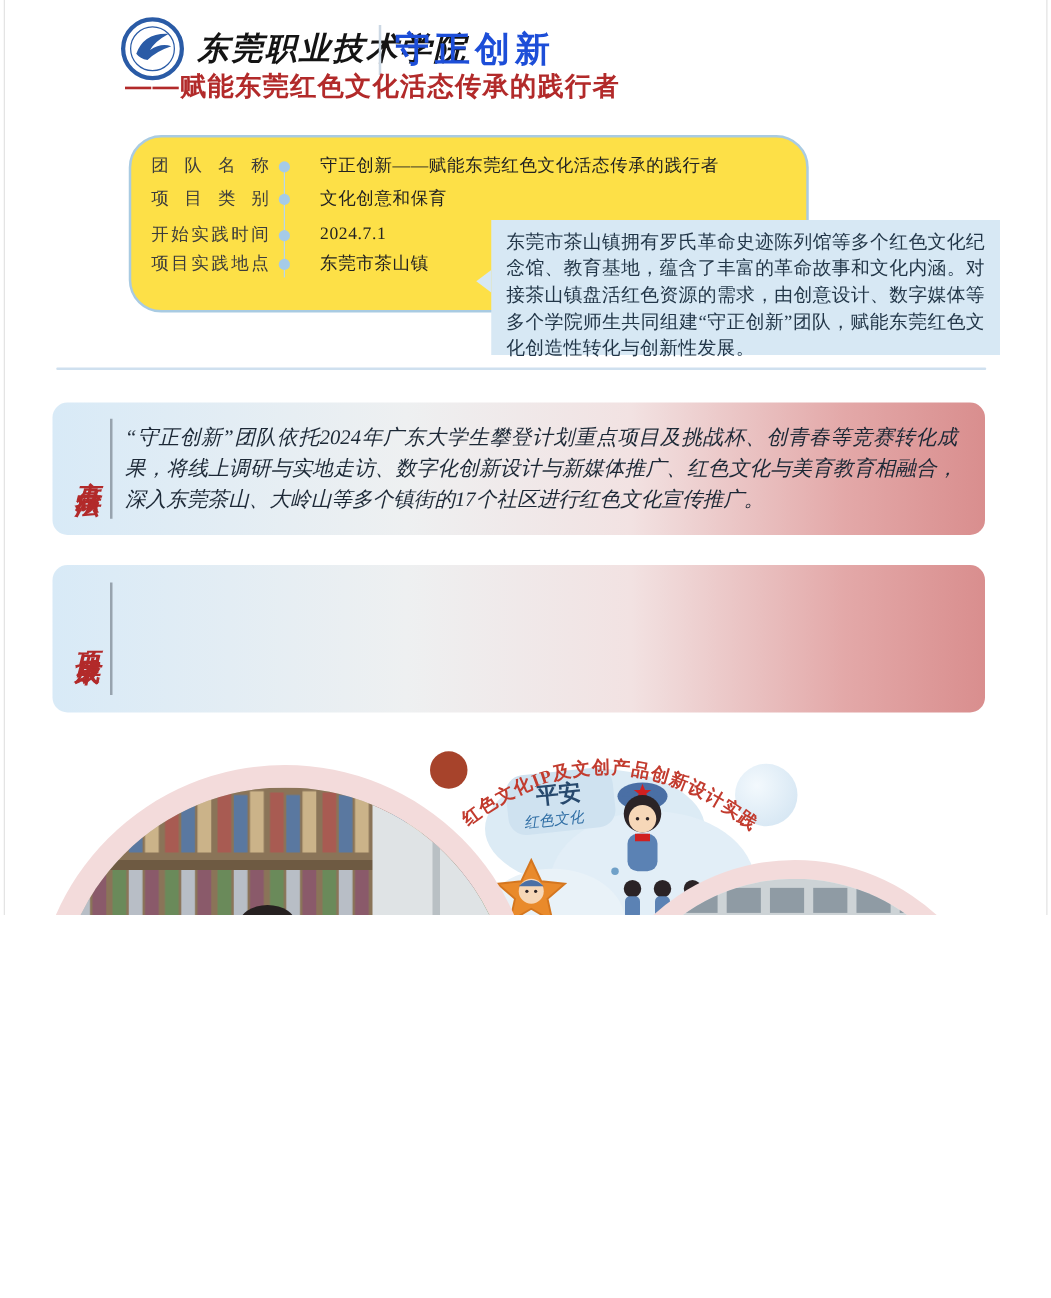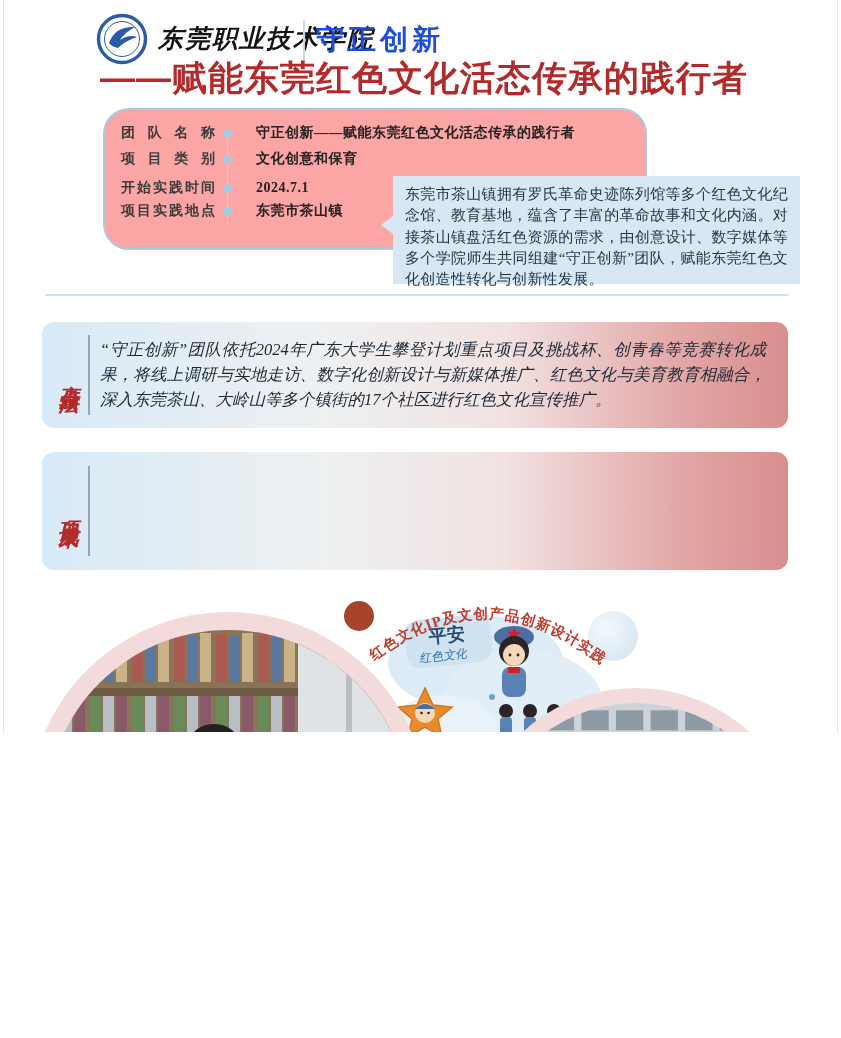--- a/index.html
+++ b/index.html
@@ -6,25 +6,25 @@
   .page{position:relative;width:841px;height:732px;background:#ffffff;overflow:hidden;
         font-family:"Liberation Sans",sans-serif;}
   .edge-line{position:absolute;top:0;width:1px;height:100%;background:#e4e4e4;}
   
   .logo{position:absolute;left:96px;top:13px;width:52px;height:52px;}
   .school-name{position:absolute;left:158px;top:22px;font-family:"Liberation Serif",serif;
                font-weight:bold;font-style:italic;font-size:25px;letter-spacing:2px;color:#141414;}
   .hdr-div{position:absolute;left:303px;top:20px;width:2px;height:40px;background:#ccd8e4;}
   .main-title{position:absolute;left:316px;top:21px;font-size:28px;font-weight:900;
               letter-spacing:4px;color:#1d4ed8;}
-  .subtitle{position:absolute;left:100px;top:55px;font-size:35px;font-weight:900;
+  .subtitle{position:absolute;left:100px;top:55px;font-size:21px;font-weight:900;
             letter-spacing:1px;color:#b22a2a;}
   
   .info-card{position:absolute;left:103px;top:108px;width:540px;height:138px;
-             border:2px solid #a9cbe2;border-radius:26px;background:#fca5a5;font-weight:bold;}
+             border:2px solid #a9cbe2;border-radius:26px;background:#fde047;}
   .info-timeline{position:absolute;left:122px;top:24px;width:1px;height:88px;background:#b9d6ec;}
   .info-row{position:absolute;left:0;height:20px;display:flex;align-items:center;padding-left:16px;}
   .info-row.r0{top:13px;} .info-row.r1{top:39px;} .info-row.r2{top:68px;padding-left:16px;} .info-row.r3{top:91px;}
   .info-label{width:94px;font-size:14px;color:#3c3c3c;font-family:"Liberation Serif",serif;
               text-align:justify;text-align-last:justify;}
   .info-dot{width:9px;height:9px;border-radius:50%;background:#a5cbe8;margin:0 12px 0 8px;
             position:relative;z-index:1;}
   .info-value{font-size:14px;color:#222;font-family:"Liberation Serif",serif;letter-spacing:.5px;margin-left:12px;}
   
   .intro{position:absolute;left:393px;top:176px;width:407px;height:108px;background:#d7e8f4;}

